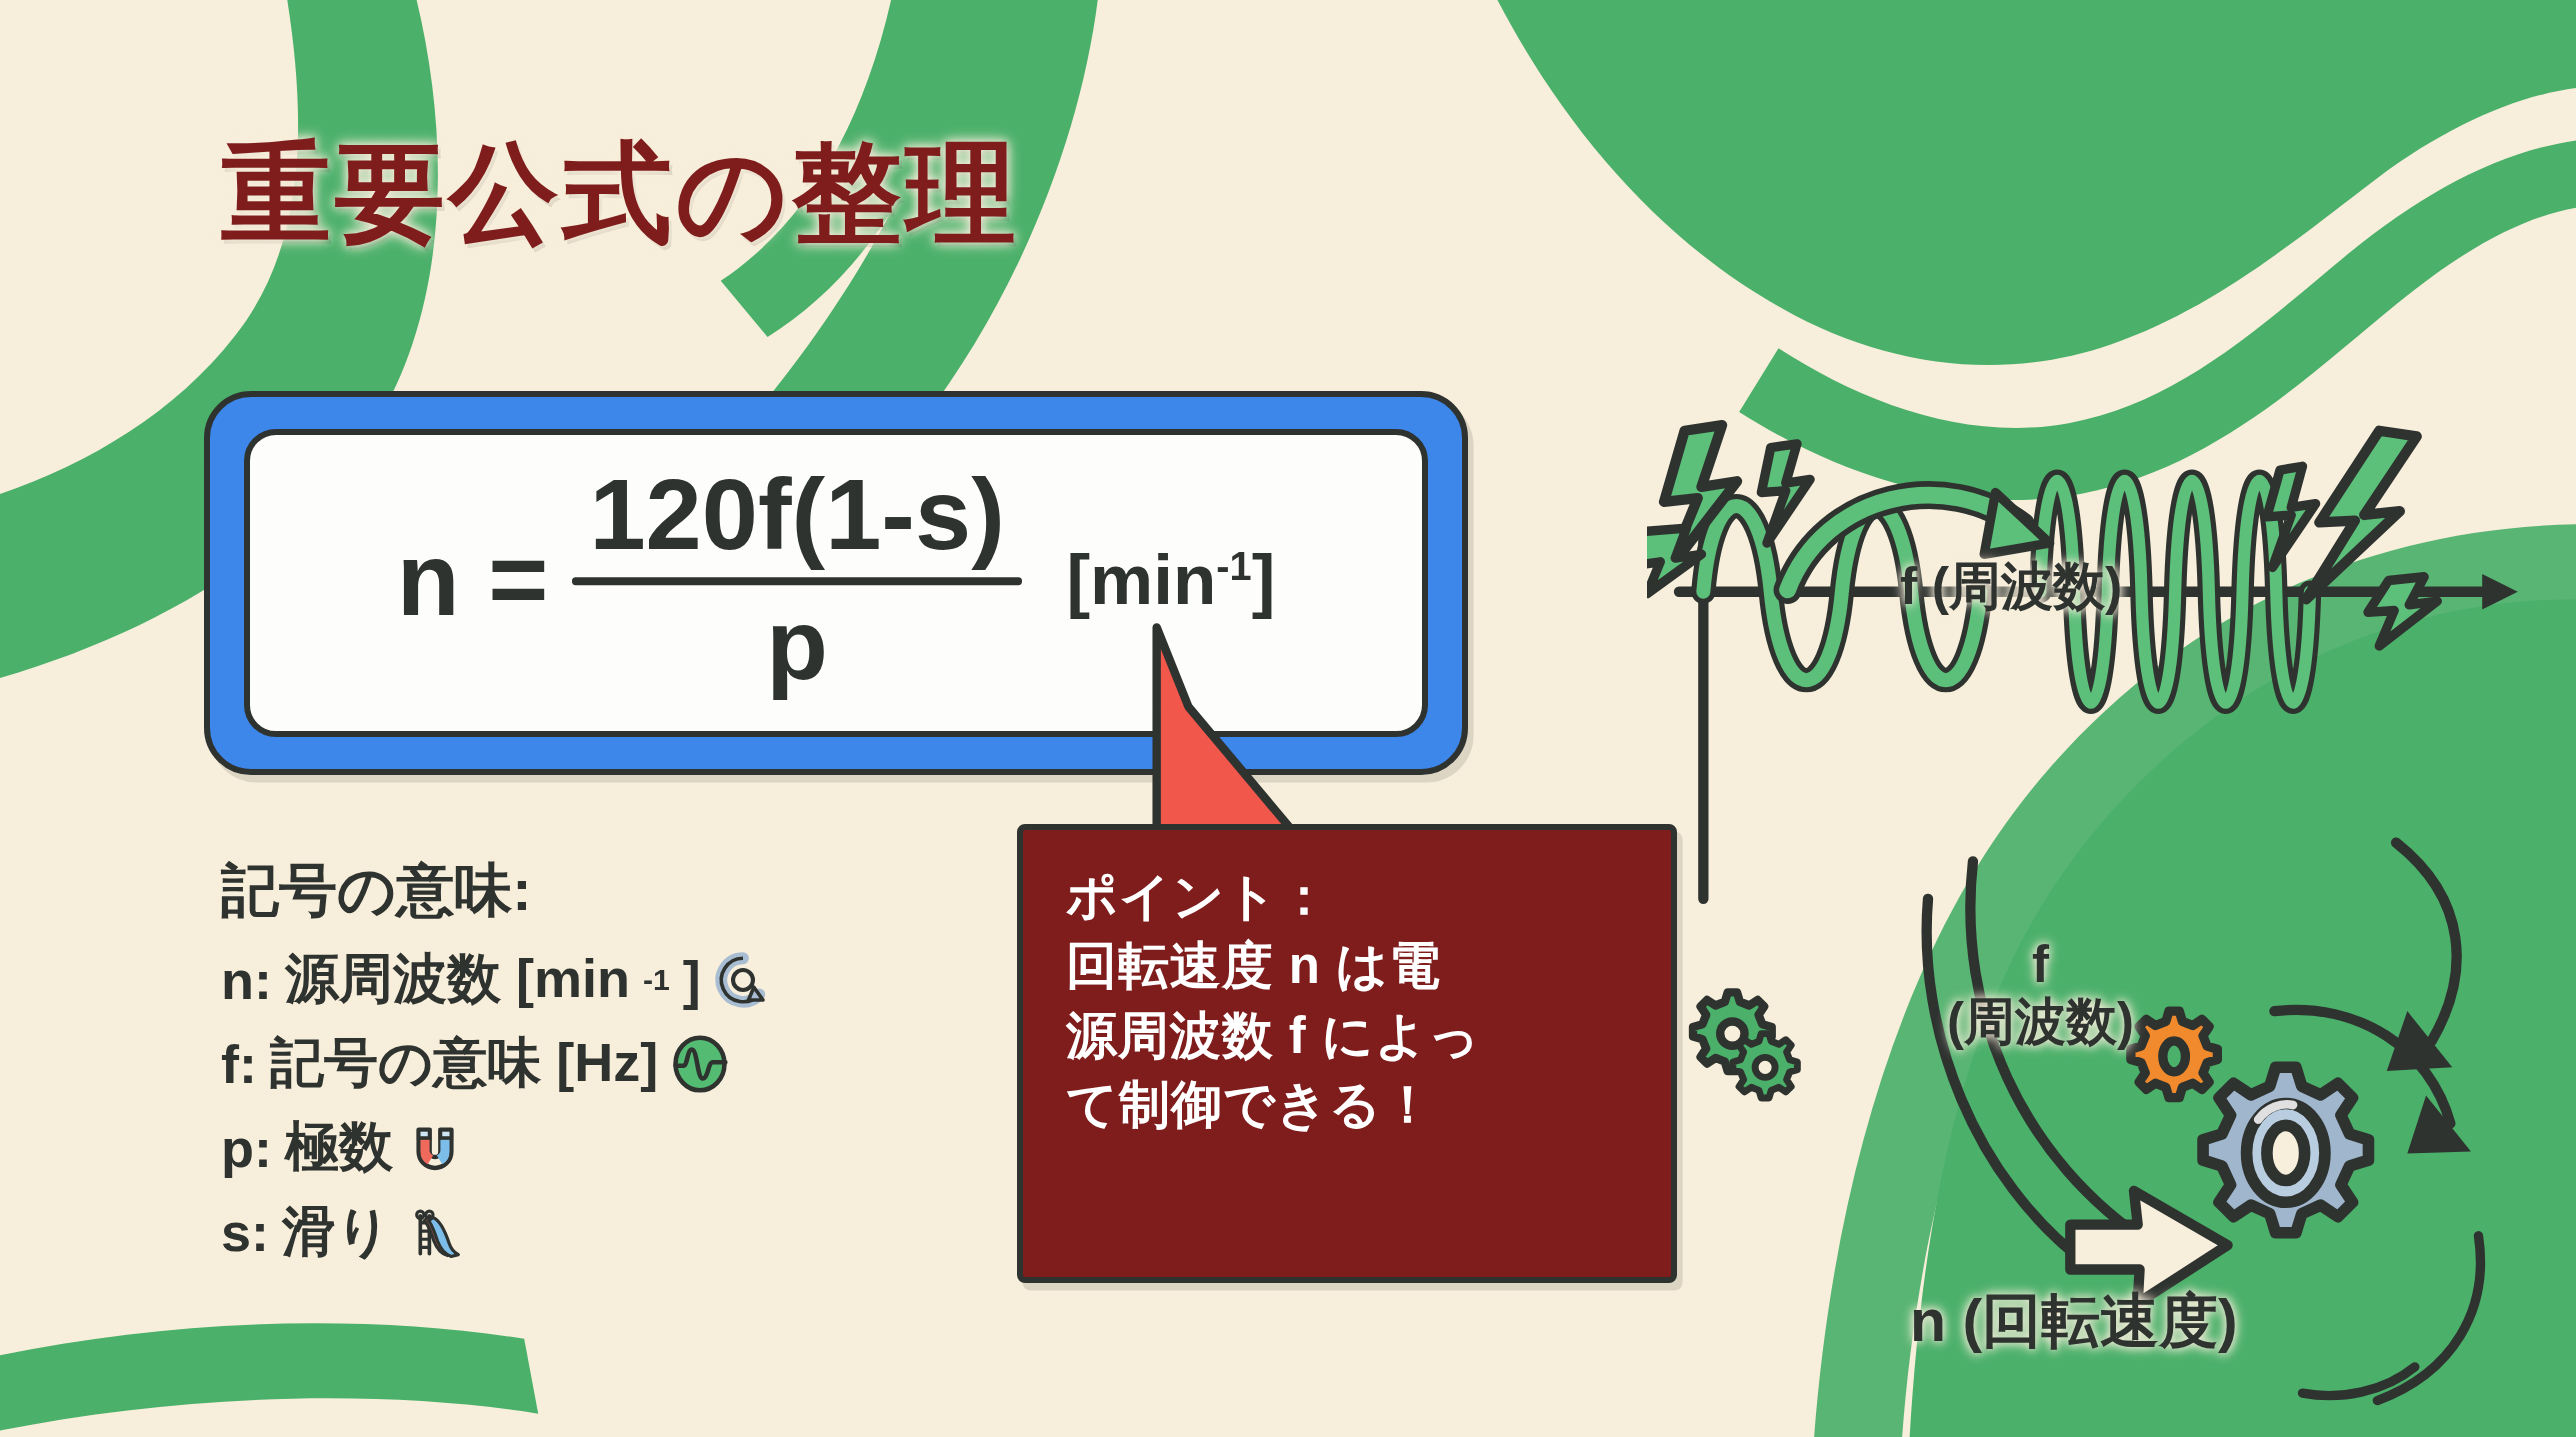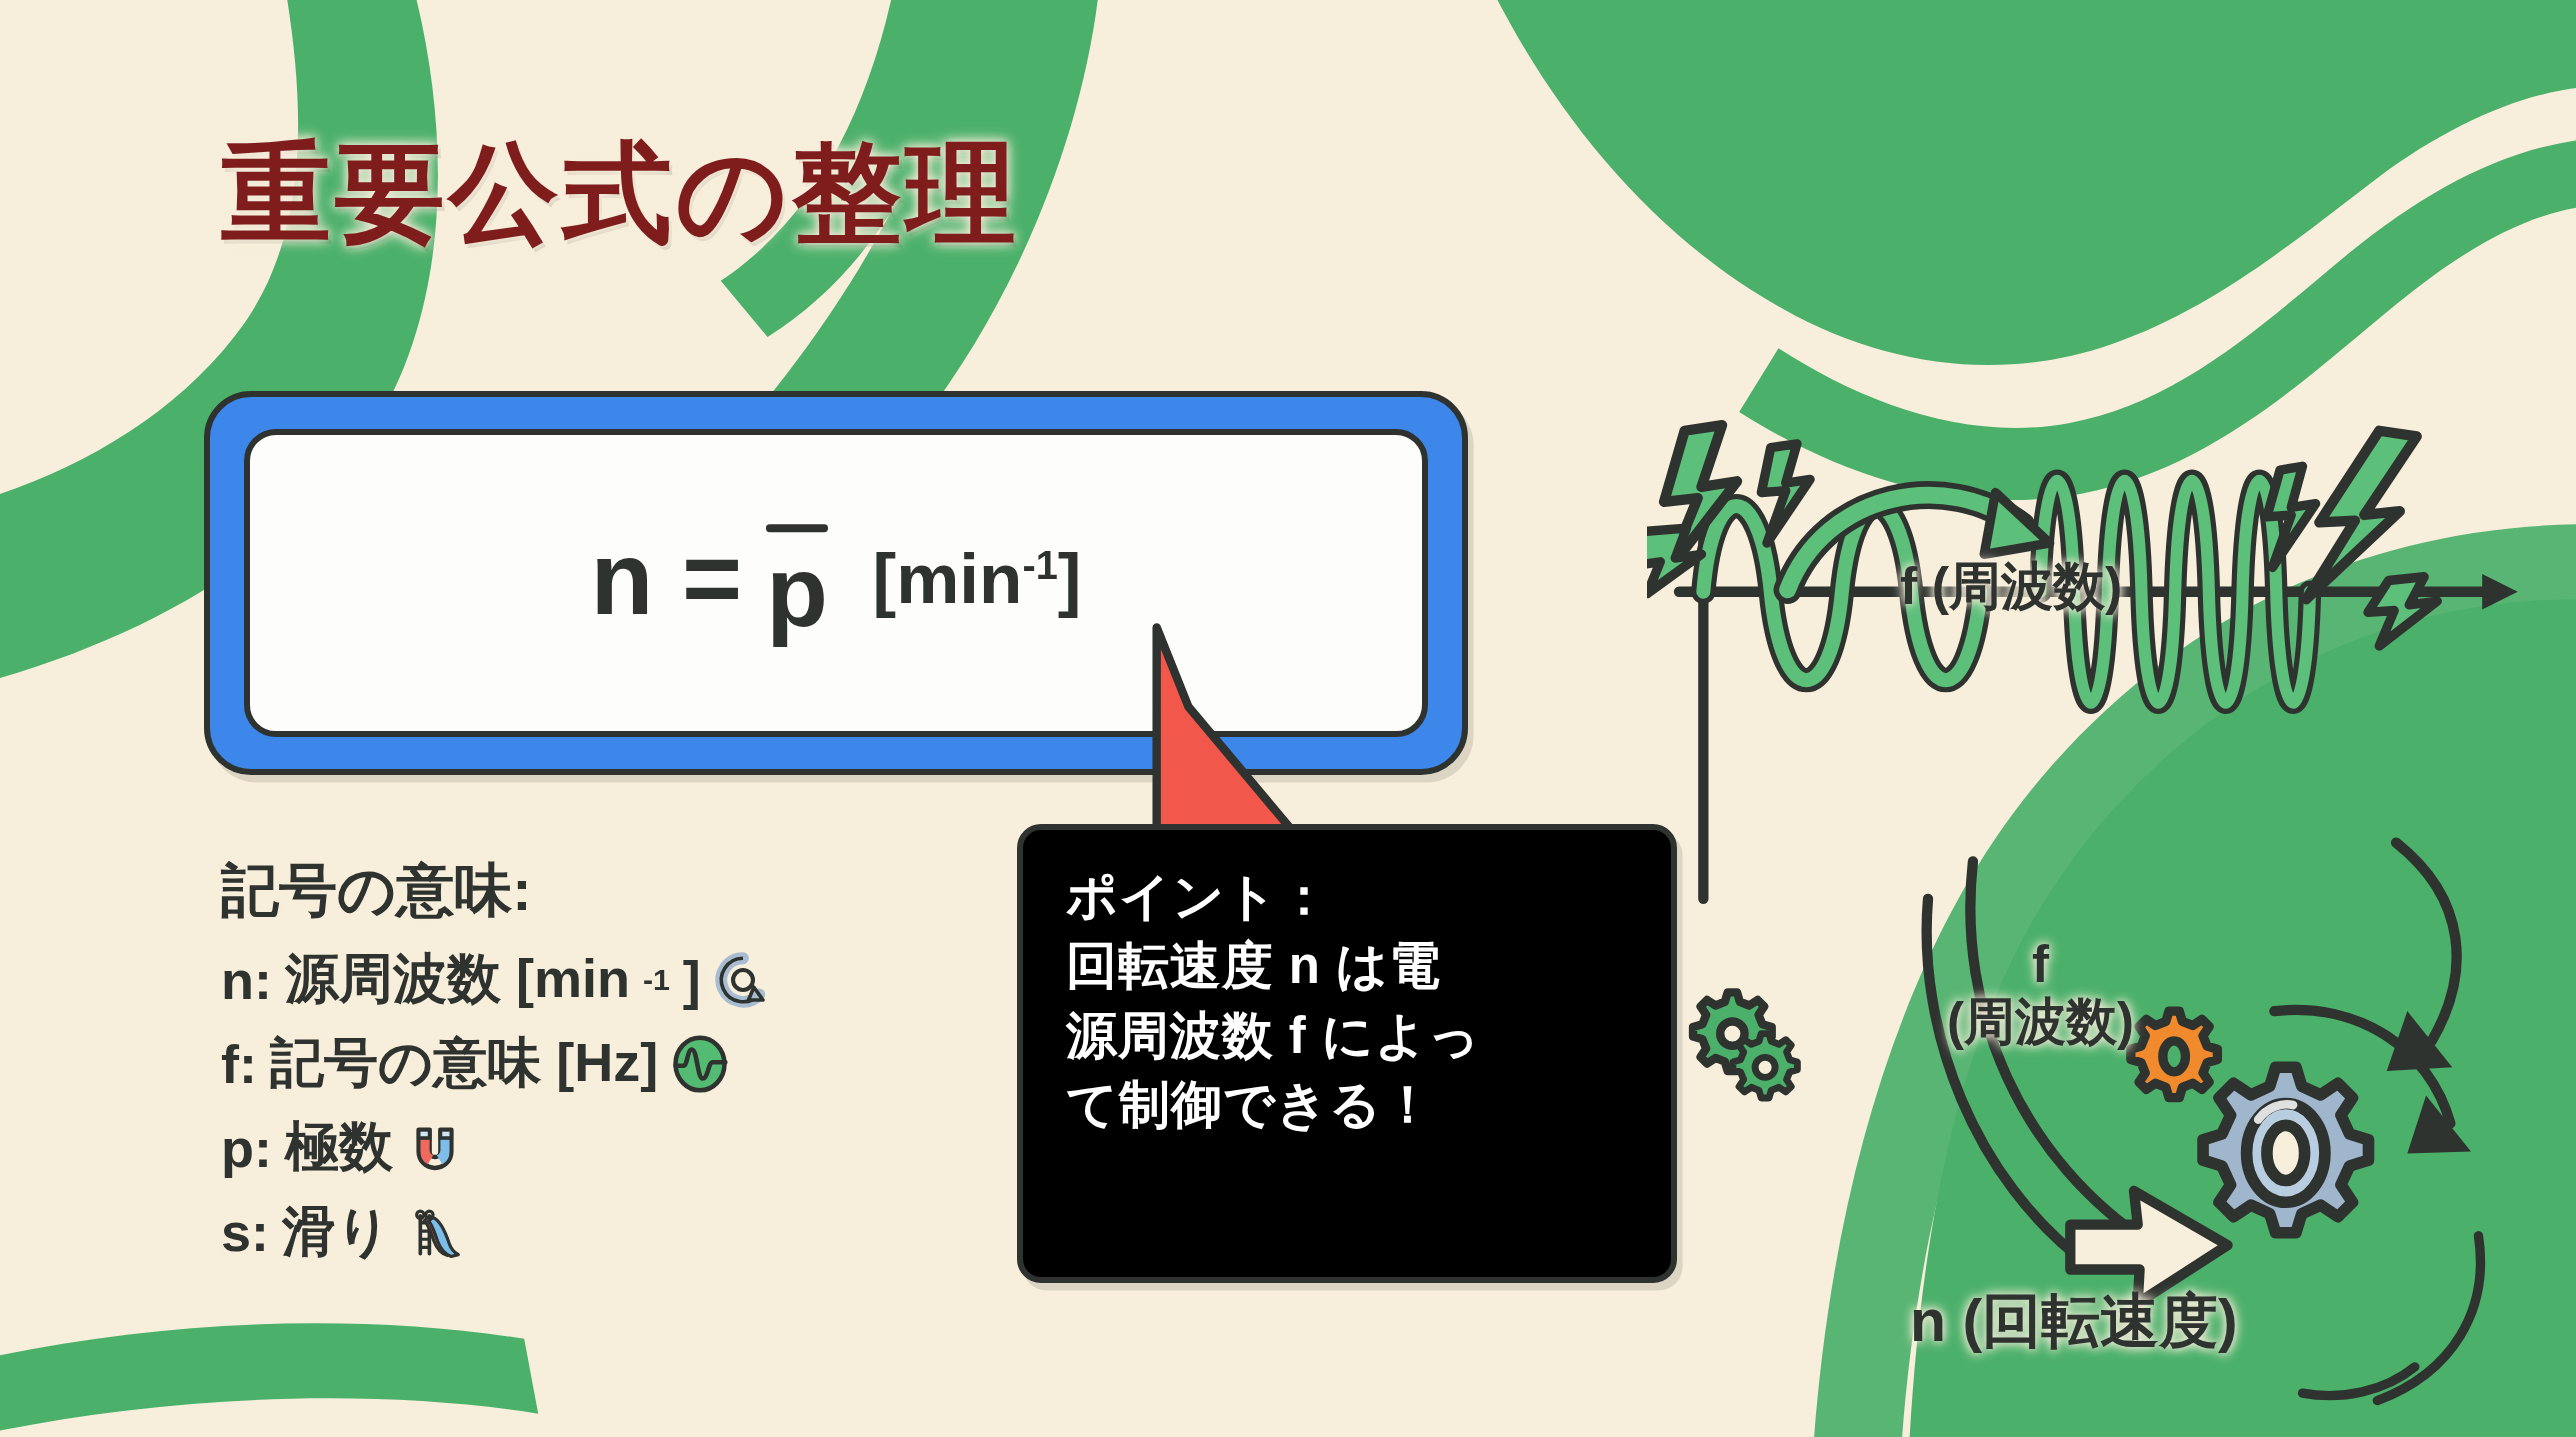--- a/index.html
+++ b/index.html
@@ -54,21 +54,21 @@
     font-size:54px;font-weight:bold;color:#2f3330;
     margin-bottom:11.2px;white-space:nowrap;
     text-shadow:0 0 7.5px #f7eedb;
   }
   #legend .lg-row sup{font-size:.56em;vertical-align:super;}
   .ic{width:58px;height:58px;display:inline-block;vertical-align:middle;}
 
   
   #callout{
     position:absolute;left:1017px;top:824px;width:660px;height:459px;
-    background:#000000;border:6.6px solid #2f3330;border-radius:24px;
+    background:#7f1d1d;border:6.6px solid #2f3330;border-radius:8px;
     box-sizing:border-box;
     box-shadow:5.6px 7.5px 0 rgba(0,0,0,.10);
     padding:32px 37px 0 43px;
   }
   #callout-text{
     font-size:51px;font-weight:bold;color:#ffffff;line-height:1.36;
     white-space:pre-line;letter-spacing:0.9px;
   }
   #callout-tail{position:absolute;left:1076px;top:618px;width:281px;height:243px;}
 
@@ -132,20 +132,21 @@
     <path d="M -20 1452 C 170 1410 380 1402 560 1430 L 575 1510 C 400 1482 180 1490 -20 1532 Z" fill="#4bb06a"></path>
   </svg>
 
   <div id="page-title">重要公式の整理</div>
 
   <div id="formula-card">
     <div id="formula-inner">
       <div class="formula-row">
         <span class="f-lhs">n =</span>
         <span class="frac">
+          <span class="num">120f(1-s)</span>
           <span class="bar"></span>
           <span class="den">p</span>
         </span>
         <span class="f-unit"><span>[min</span><sup>-1</sup><span>]</span></span>
       </div>
     </div>
   </div>
 
   <div id="legend">
     <div class="lg-head">記号の意味:</div>

